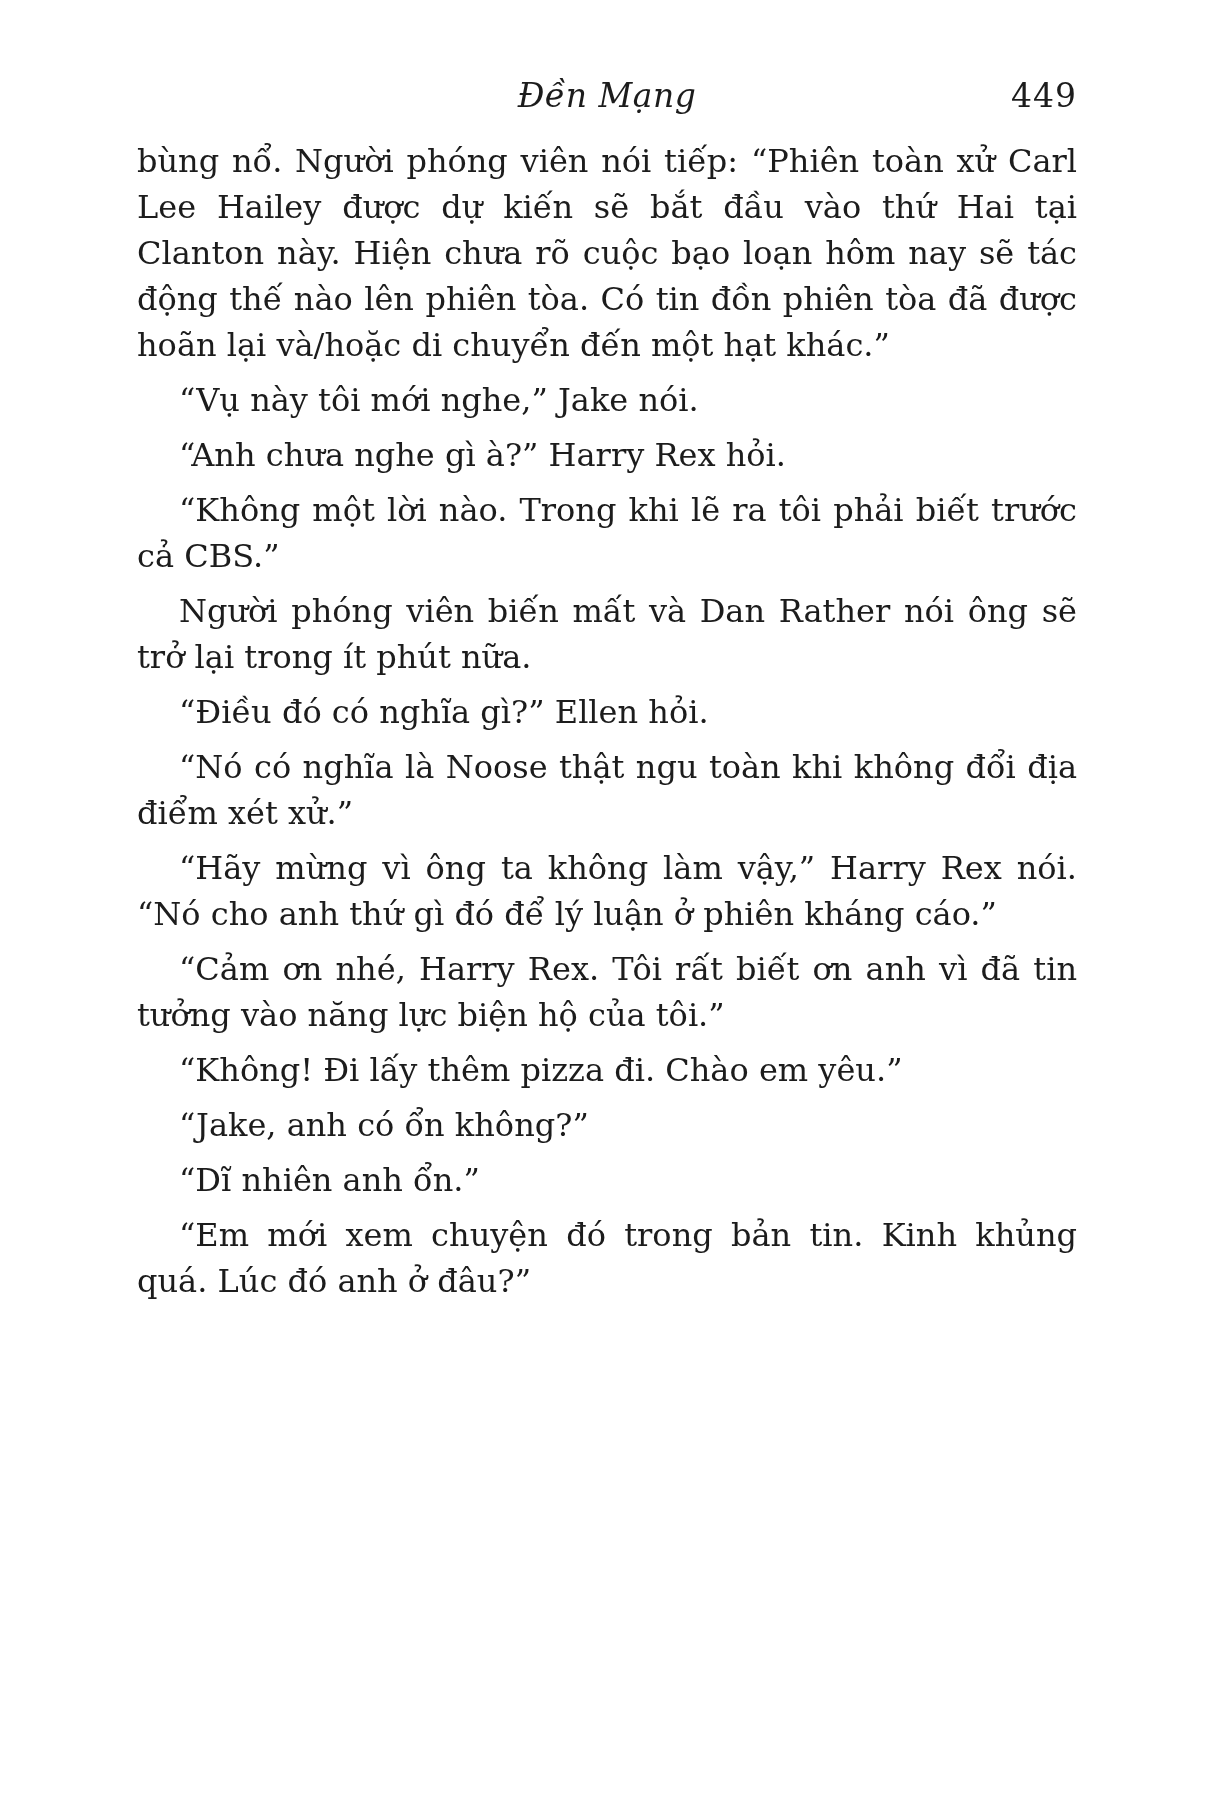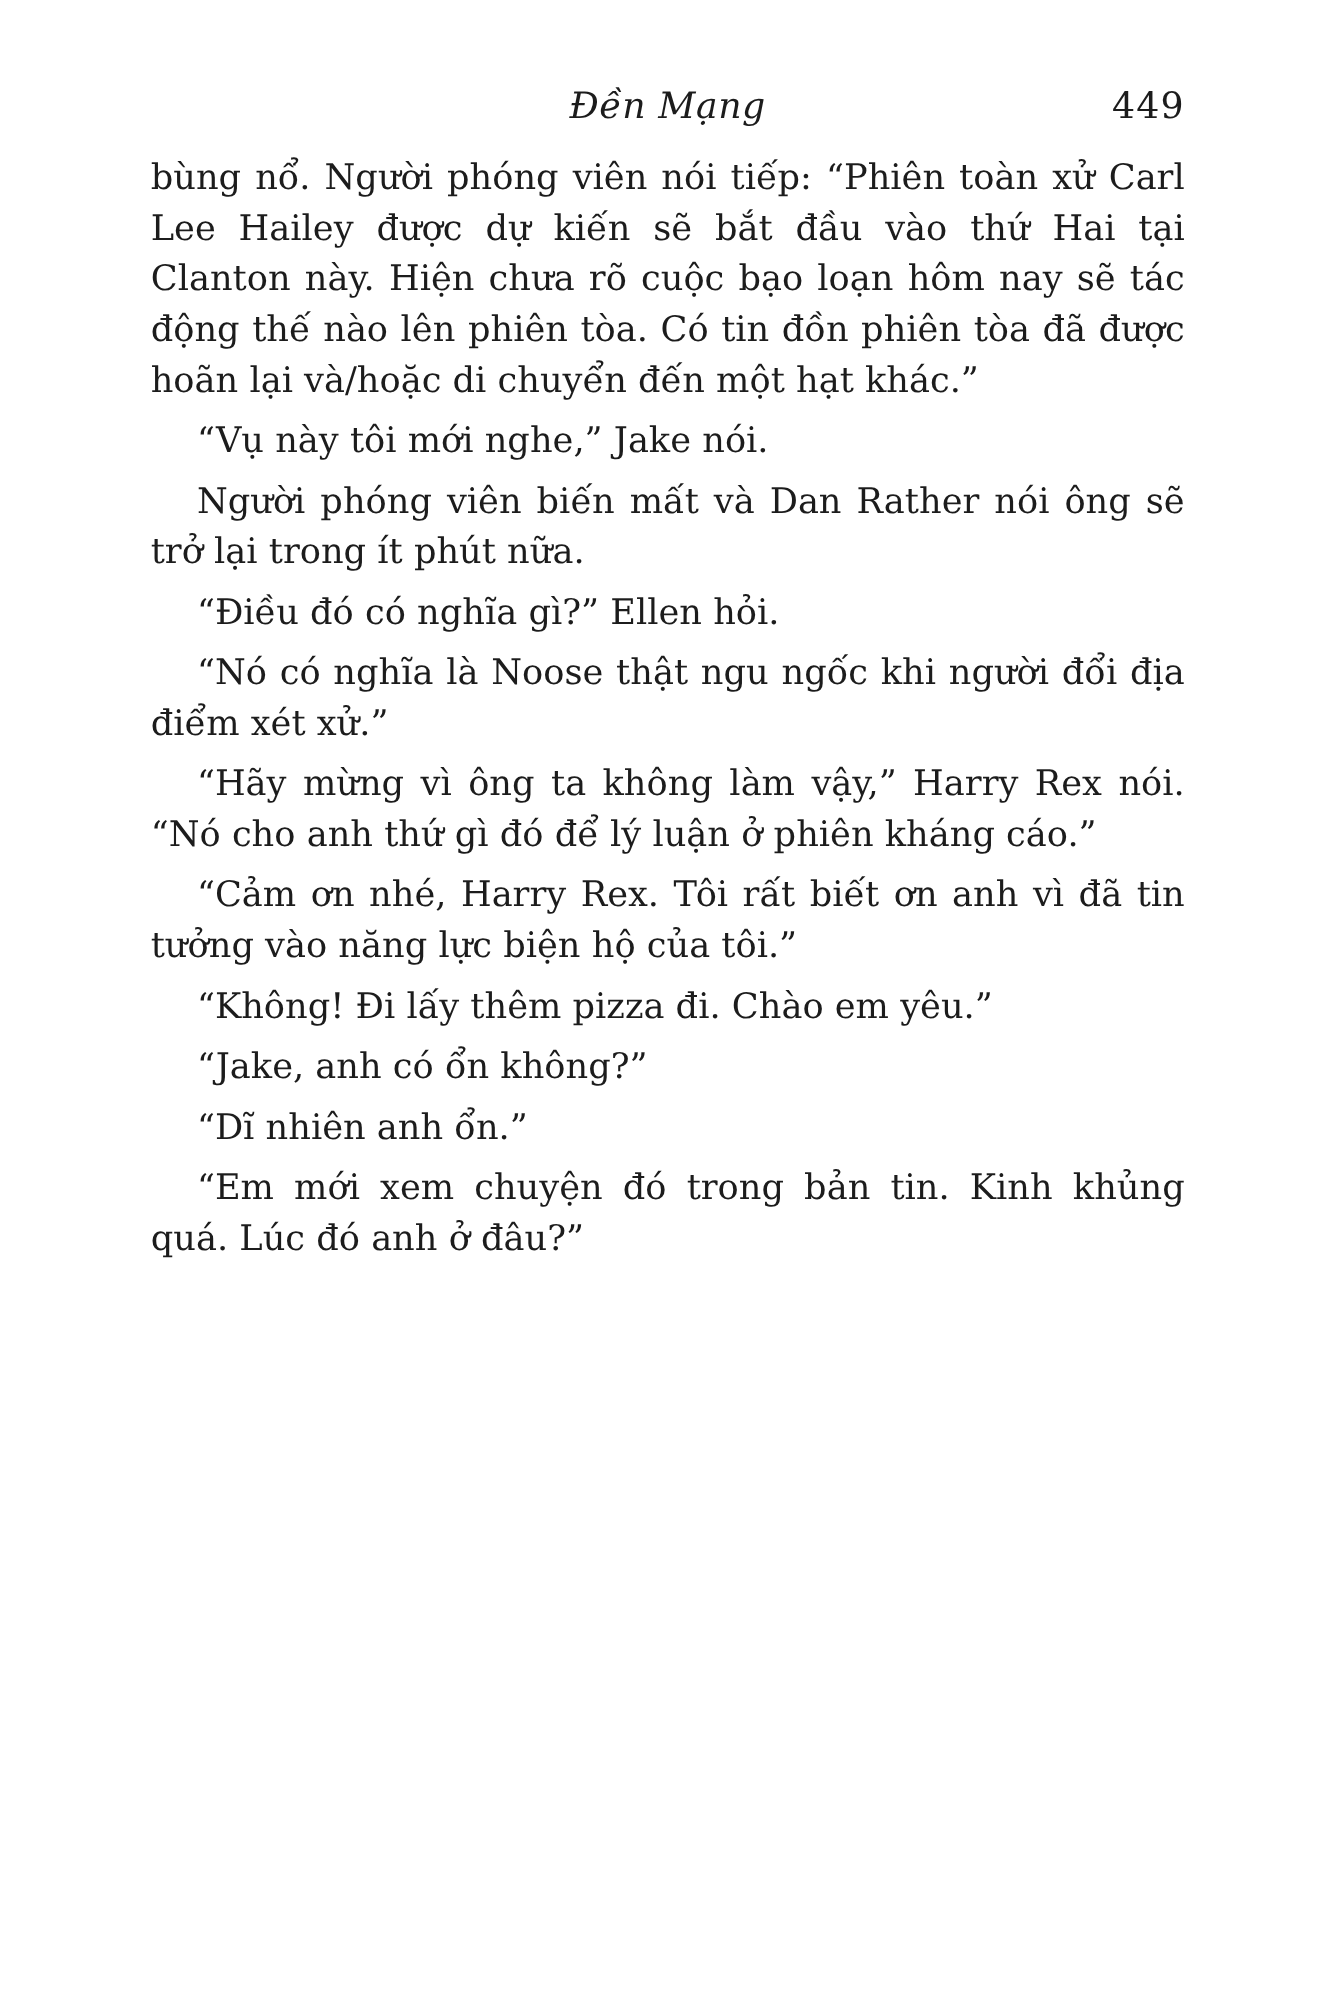--- a/index.html
+++ b/index.html
@@ -61,23 +61,25 @@
 
   <header class="running-head">
     <span class="running-title">Đền Mạng</span>
     <span class="page-number">449</span>
   </header>
 
   <main class="content">
 
   <p>bùng nổ. Người phóng viên nói tiếp: “Phiên toàn xử Carl Lee Hailey được dự kiến sẽ bắt đầu vào thứ Hai tại Clanton này. Hiện chưa rõ cuộc bạo loạn hôm nay sẽ tác động thế nào lên phiên tòa. Có tin đồn phiên tòa đã được hoãn lại và/hoặc di chuyển đến một hạt khác.”</p>
       <p>“Vụ này tôi mới nghe,” Jake nói.</p>
+      <p>“Anh chưa nghe gì à?” Harry Rex hỏi.</p>
+      <p>“Không một lời nào. Trong khi lẽ ra tôi phải biết trước cả CBS.”</p>
       <p>Người phóng viên biến mất và Dan Rather nói ông sẽ trở lại trong ít phút nữa.</p>
       <p>“Điều đó có nghĩa gì?” Ellen hỏi.</p>
-      <p>“Nó có nghĩa là Noose thật ngu ngốc khi người đổi địa điểm xét xử.”</p>
+      <p>“Nó có nghĩa là Noose thật ngu toàn khi không đổi địa điểm xét xử.”</p>
       <p>“Hãy mừng vì ông ta không làm vậy,” Harry Rex nói. “Nó cho anh thứ gì đó để lý luận ở phiên kháng cáo.”</p>
       <p>“Cảm ơn nhé, Harry Rex. Tôi rất biết ơn anh vì đã tin tưởng vào năng lực biện hộ của tôi.”</p>
       <p>“Không! Đi lấy thêm pizza đi. Chào em yêu.”</p>
       <p>“Jake, anh có ổn không?”</p>
       <p>“Dĩ nhiên anh ổn.”</p>
       <p>“Em mới xem chuyện đó trong bản tin. Kinh khủng quá. Lúc đó anh ở đâu?”</p>
     </main>
 
 </div>
 

